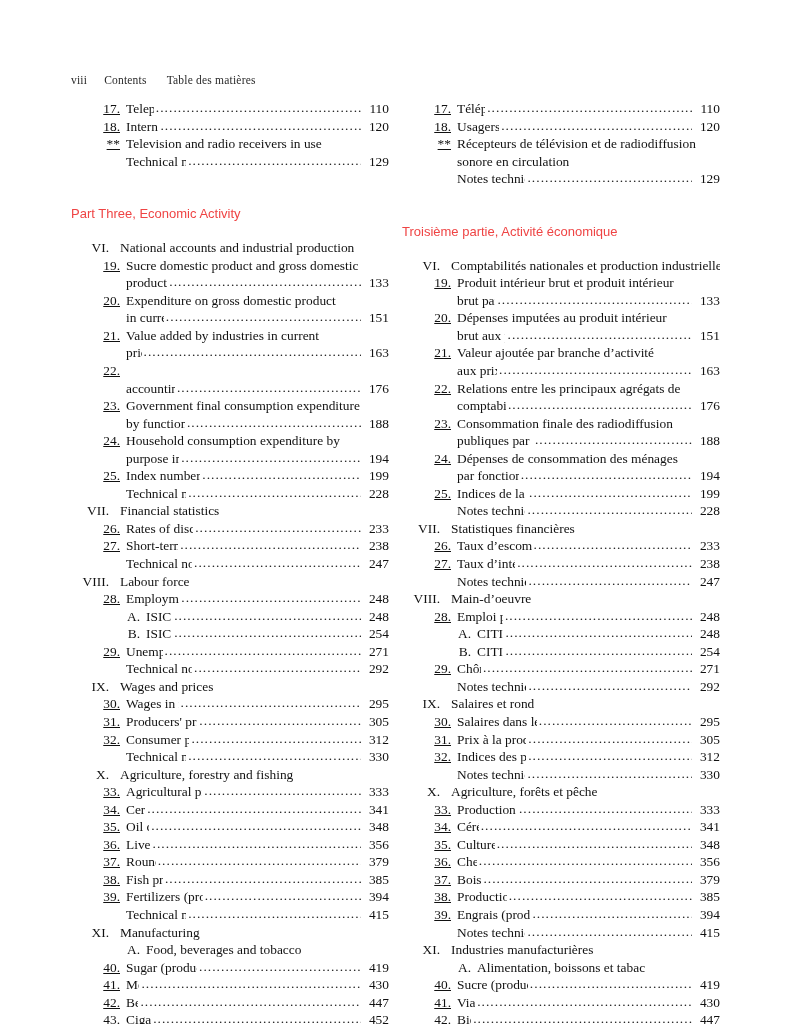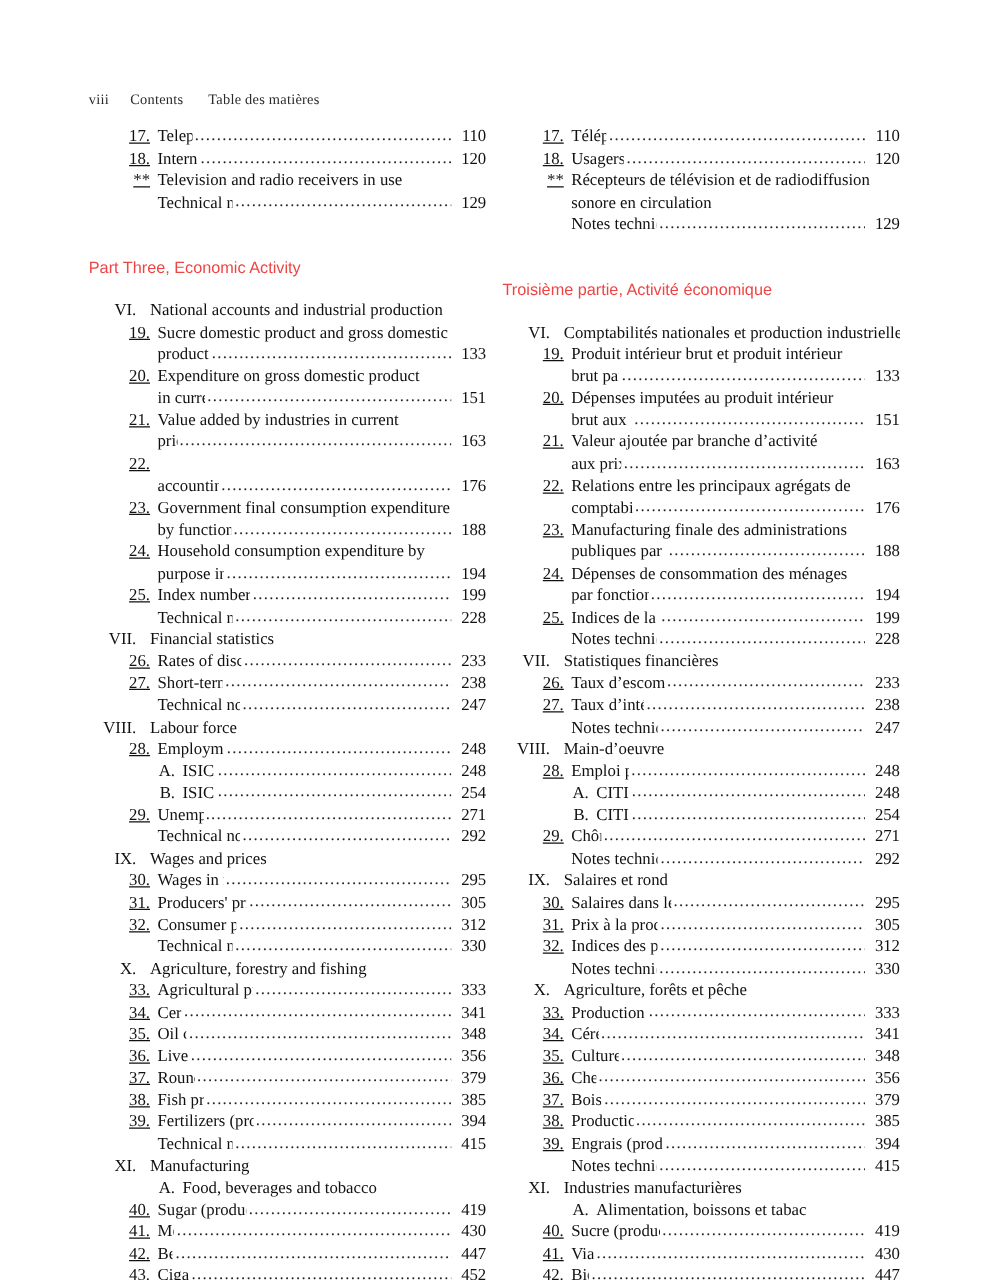--- a/index.html
+++ b/index.html
@@ -463,21 +463,21 @@
         <span class="txt">Relations entre les principaux agrégats de</span>
       </div>
       <div class="entry lvl-cont">
         <span class="num"></span>
         <span class="txt">comptabilité nationale</span>
         <span class="leader"></span>
         <span class="pg">176</span>
       </div>
       <div class="entry lvl-item noleader">
         <span class="num">23.</span>
-        <span class="txt">Manufacturing finale des administrations</span>
+        <span class="txt">Consommation finale des radiodiffusion</span>
       </div>
       <div class="entry lvl-cont">
         <span class="num"></span>
         <span class="txt">publiques par fonction aux prix courants</span>
         <span class="leader"></span>
         <span class="pg">188</span>
       </div>
       <div class="entry lvl-item noleader">
         <span class="num">24.</span>
         <span class="txt">Dépenses de consommation des ménages</span>

